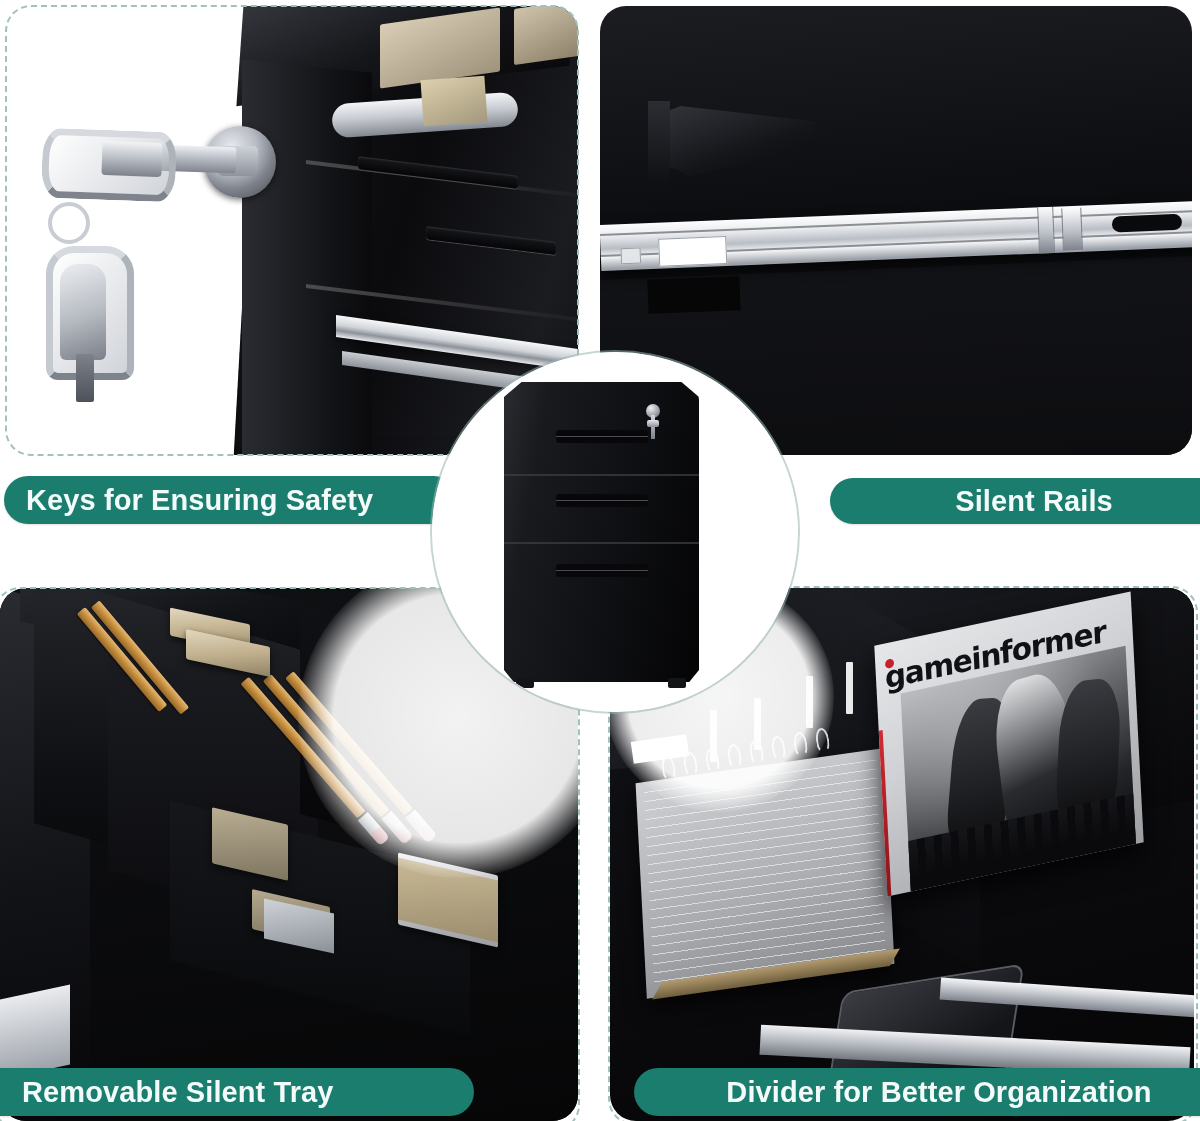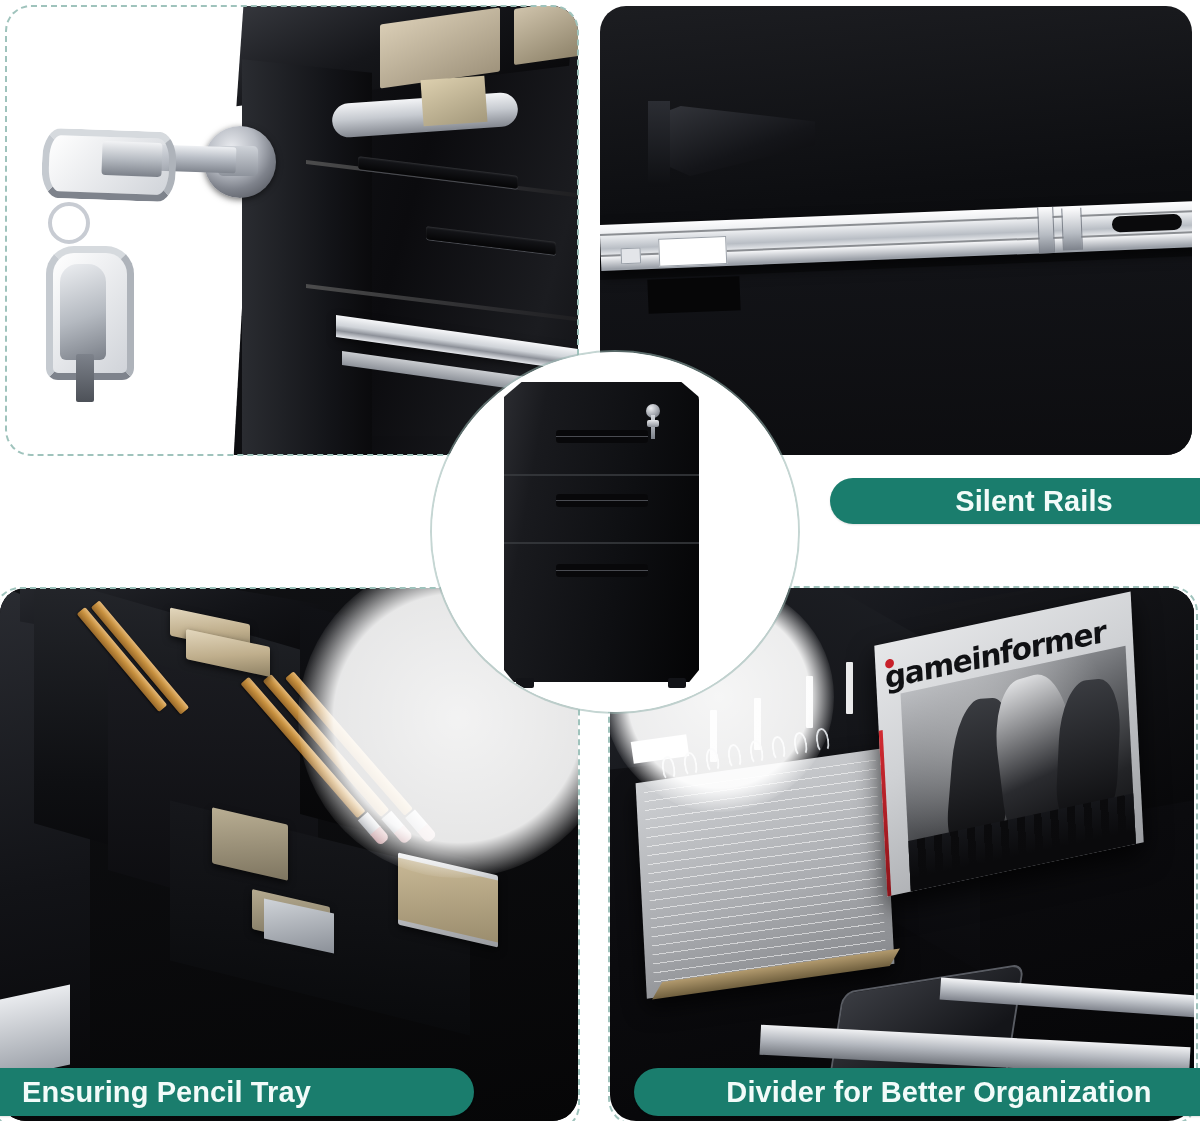--- a/index.html
+++ b/index.html
@@ -466,26 +466,29 @@
                     background:linear-gradient(180deg,#d3d7dc,#7c818a);"></div>
         <div style="position:absolute;left:143px;top:38px;width:12px;height:7px;border-radius:2px;
                     background:linear-gradient(180deg,#e6e8eb,#8d9199);"></div>
       </div>
 
       <div style="position:absolute;left:84px;top:326px;width:18px;height:10px;border-radius:2px;background:#131418;"></div>
       <div style="position:absolute;left:236px;top:326px;width:18px;height:10px;border-radius:2px;background:#131418;"></div>
     </div>
   </div>
 
+  <div class="pill" style="left:4px;top:476px;width:410px;height:48px;padding:0 22px;font-size:29px;">
+    <span>Keys for Ensuring Safety</span>
+  </div>
 
   <div class="pill" style="left:830px;top:478px;width:364px;height:46px;padding:0 22px;font-size:29px;justify-content:center;">
     <span>Silent Rails</span>
   </div>
 
   <div class="pill" style="left:-24px;top:1068px;width:430px;height:48px;padding:0 22px 0 46px;font-size:29px;">
-    <span>Ensuring Pencil Tray</span>
+    <span>Removable Silent Tray</span>
   </div>
 
   <div class="pill" style="left:634px;top:1068px;width:566px;height:48px;padding:0 22px;font-size:29px;justify-content:center;">
     <span>Divider for Better Organization</span>
   </div>
 
 </div>
 
 </body></html>

